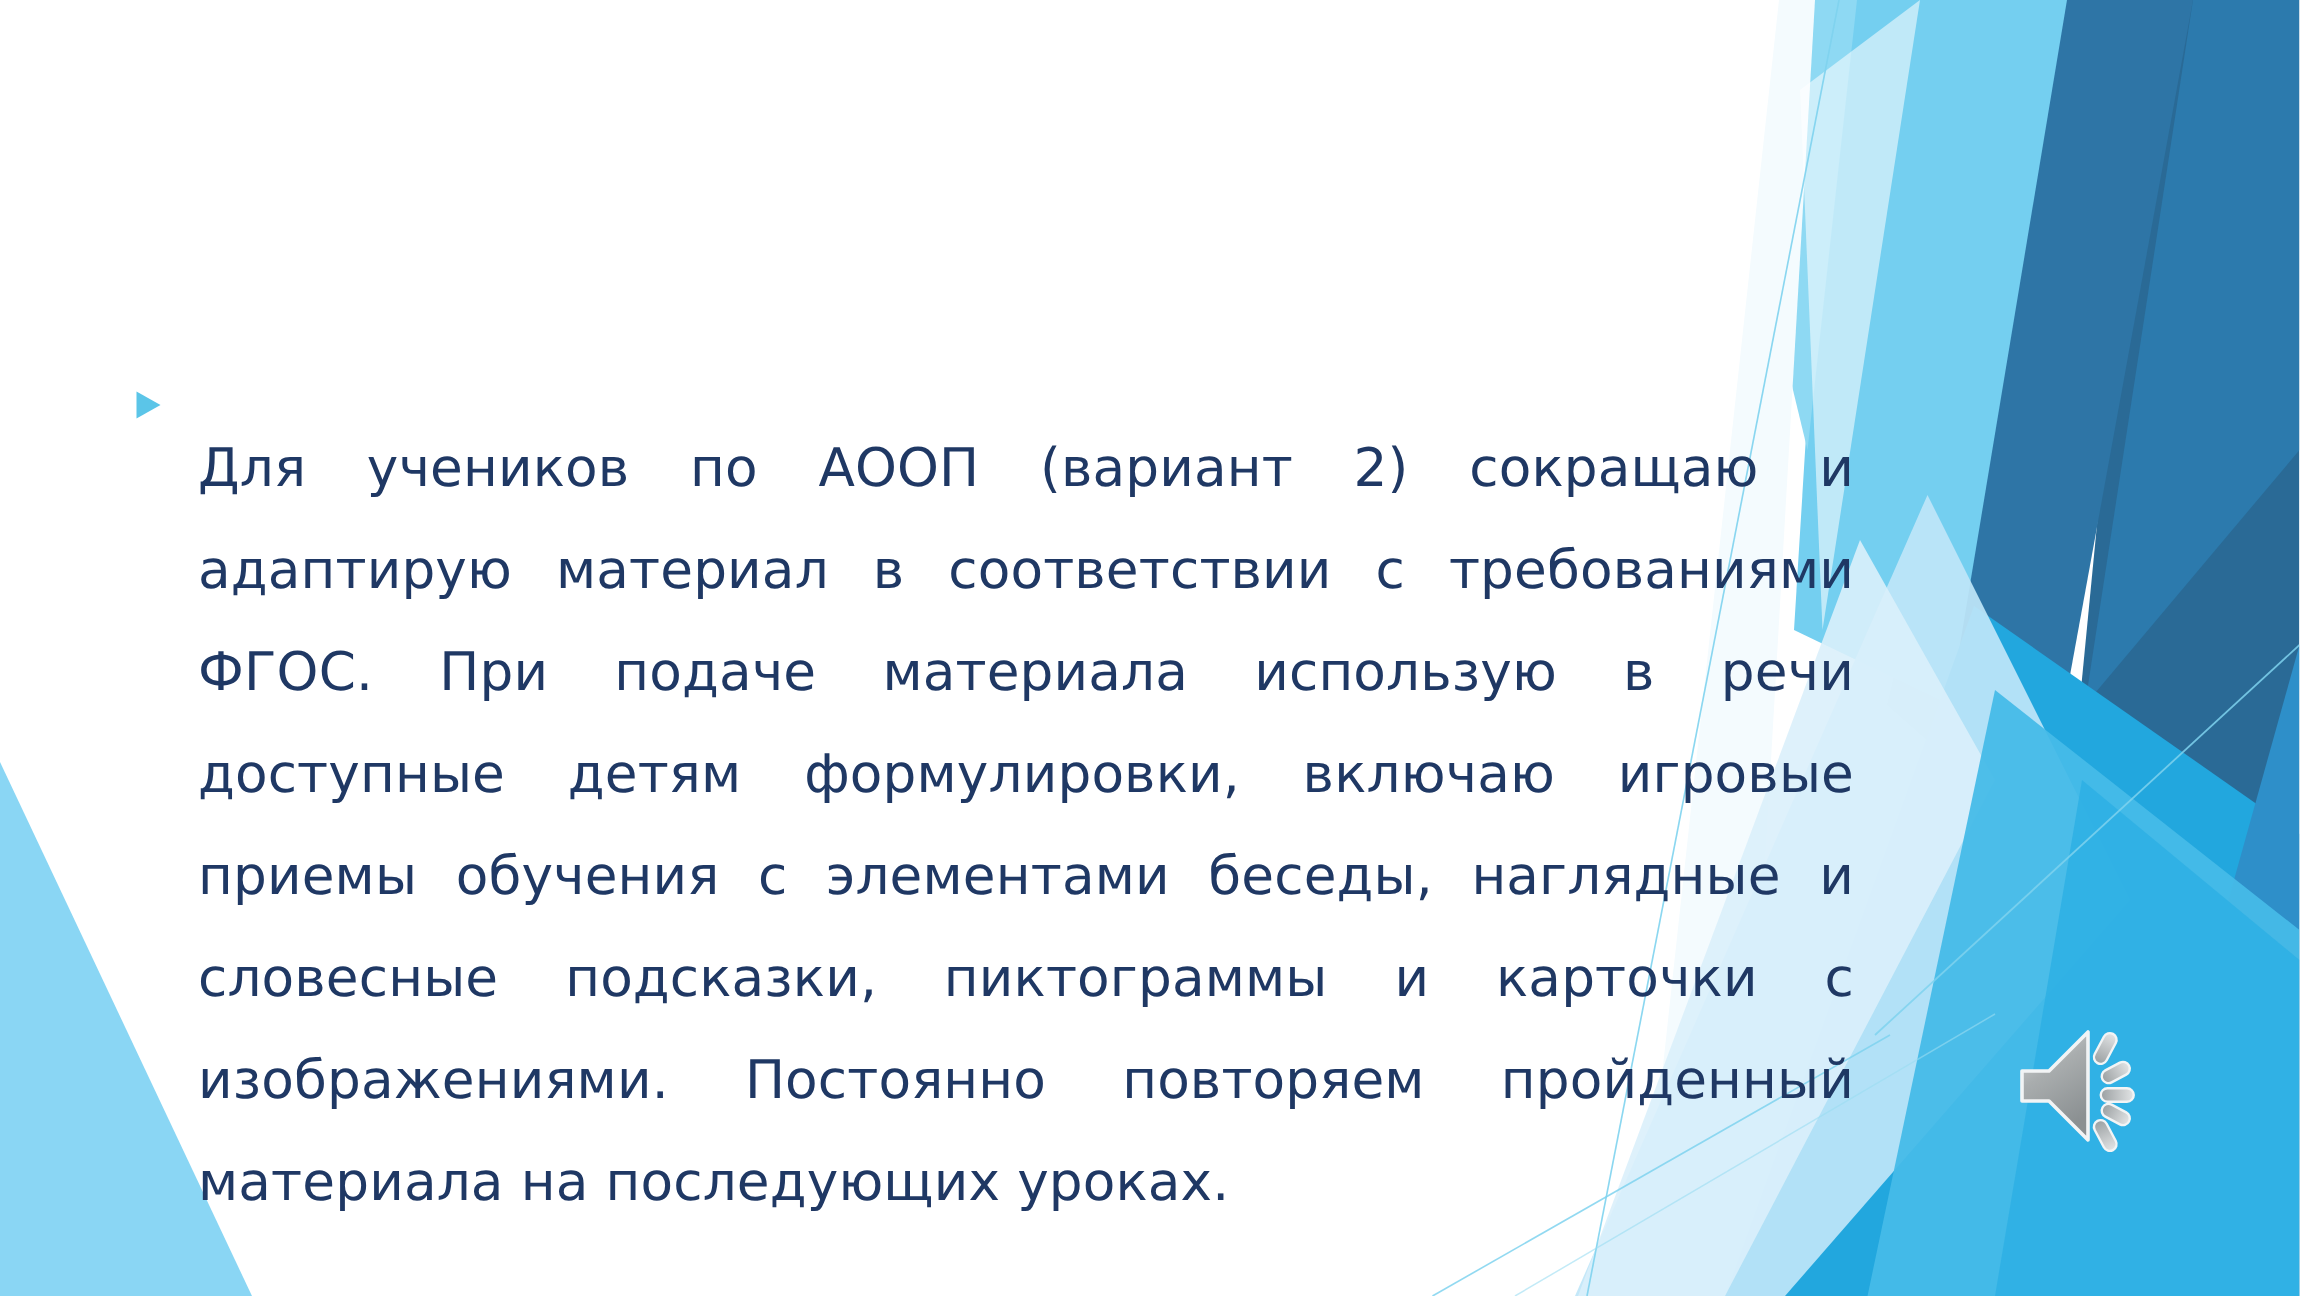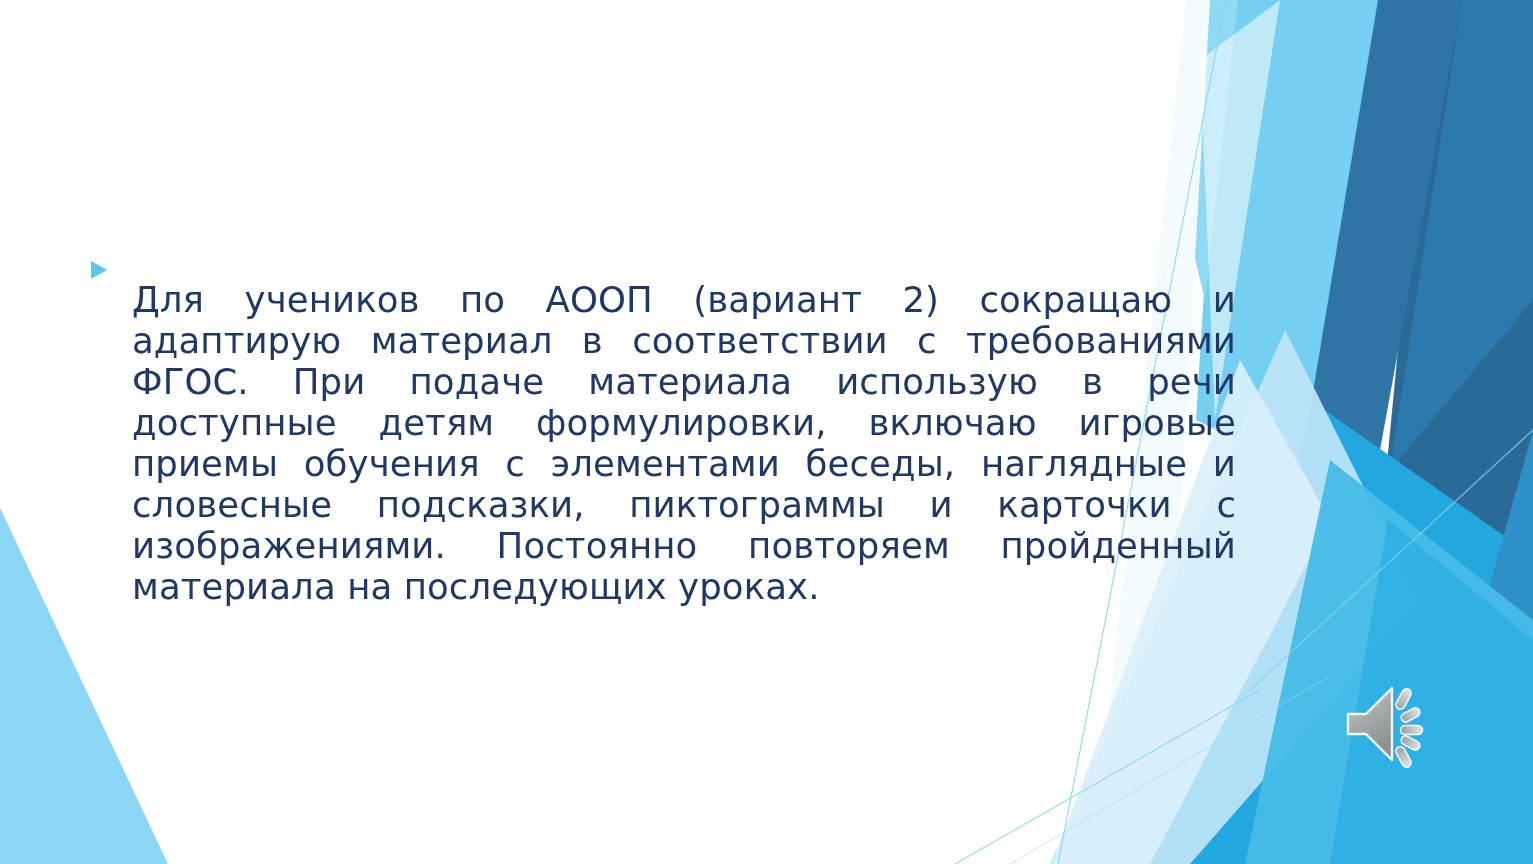--- a/index.html
+++ b/index.html
@@ -46,21 +46,21 @@
     display: flex;
     justify-content: flex-start;
   }
 
   .bullet-marker svg { display: block; }
 
   .bullet-text {
     flex: 1 1 auto;
     color: #1f3864;
     font-size: 35.5px;
-    line-height: 41px;
+    line-height: 68px;
     text-align: justify;
     text-justify: inter-word;
     letter-spacing: 0.1px;
     hyphens: none;
   }
 
   
   .audio-icon {
     position: absolute;
     left: 1336px;

